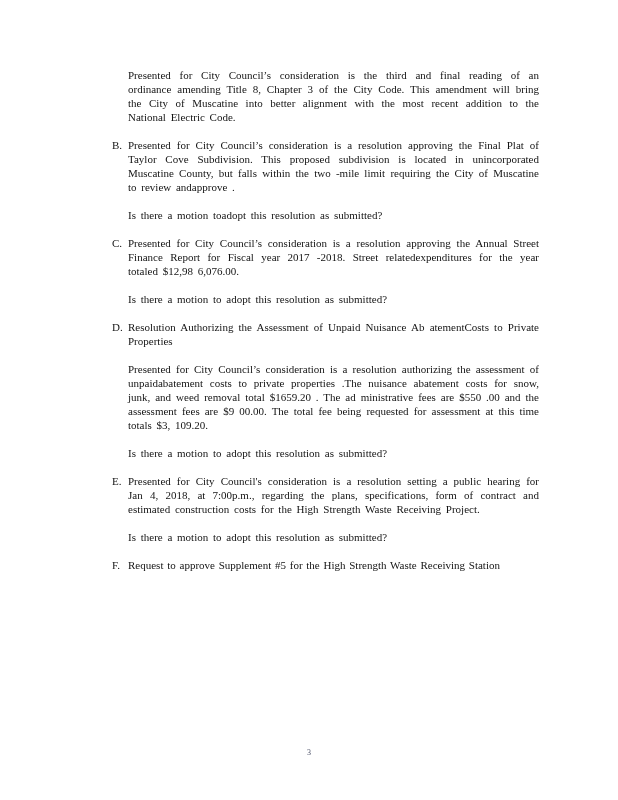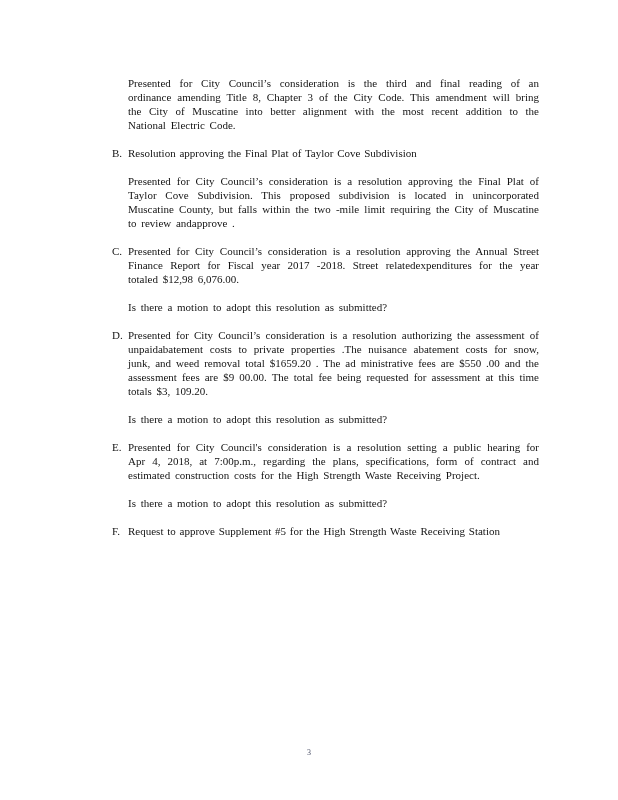--- a/index.html
+++ b/index.html
@@ -8,21 +8,21 @@
     position: relative;
     width: 618px;
     height: 800px;
     background: #ffffff;
     overflow: hidden;
     font-family: "Liberation Serif", "DejaVu Serif", serif;
     color: #141414;
   }
   .content {
     position: absolute;
-    top: 76px;
+    top: 68px;
     left: 128px;
     width: 411px;
   }
   .item { position: relative; }
   .letter {
     position: absolute;
     left: -16px;
     top: 0;
     font-size: 11px;
     line-height: 14px;
@@ -51,39 +51,40 @@
 
 <div class="page">
   <main class="content">
 
     <section class="item">
       <p class="para">Presented for City Council’s consideration is the third and final reading of an ordinance amending Title 8, Chapter 3 of the City Code. This amendment will bring the City of Muscatine into better alignment with the most recent addition to the National Electric Code.</p>
     </section>
 
     <section class="item">
       <span class="letter">B.</span>
-      <p class="heading">Resolution approving the Final Plat of Taylor Cove Subdivision</p>
       <p class="para">Presented for City Council’s consideration is a resolution approving the Final Plat of Taylor Cove Subdivision. This proposed subdivision is located in unincorporated Muscatine County, but falls within the two -mile limit requiring the City of Muscatine to review andapprove .</p>
+      <p class="para">Is there a motion toadopt this resolution as submitted?</p>
     </section>
 
     <section class="item">
       <span class="letter">C.</span>
       <p class="para">Presented for City Council’s consideration is a resolution approving the Annual Street Finance Report for Fiscal year 2017 -2018. Street relatedexpenditures for the year totaled $12,98 6,076.00.</p>
       <p class="para">Is there a motion to adopt this resolution as submitted?</p>
     </section>
 
     <section class="item">
       <span class="letter">D.</span>
+      <p class="heading">Resolution Authorizing the Assessment of Unpaid Nuisance Ab atementCosts to Private Properties</p>
       <p class="para">Presented for City Council’s consideration is a resolution authorizing the assessment of unpaidabatement costs to private properties .The nuisance abatement costs for snow, junk, and weed removal total $1659.20 . The ad ministrative fees are $550 .00 and the assessment fees are $9 00.00. The total fee being requested for assessment at this time totals $3, 109.20.</p>
       <p class="para">Is there a motion to adopt this resolution as submitted?</p>
     </section>
 
     <section class="item">
       <span class="letter">E.</span>
-      <p class="para">Presented for City Council's consideration is a resolution setting a public hearing for Apr 4, 2018, at 7:00p.m., regarding the plans, specifications, form of contract and estimated construction costs for the High Strength Waste Receiving Project.</p>
+      <p class="para">Presented for City Council's consideration is a resolution setting a public hearing for Jan 4, 2018, at 7:00p.m., regarding the plans, specifications, form of contract and estimated construction costs for the High Strength Waste Receiving Project.</p>
       <p class="para">Is there a motion to adopt this resolution as submitted?</p>
     </section>
 
     <section class="item">
       <span class="letter">F.</span>
       <p class="heading">Request to approve Supplement #5 for the High Strength Waste Receiving Station</p>
     </section>
 
   </main>
 

